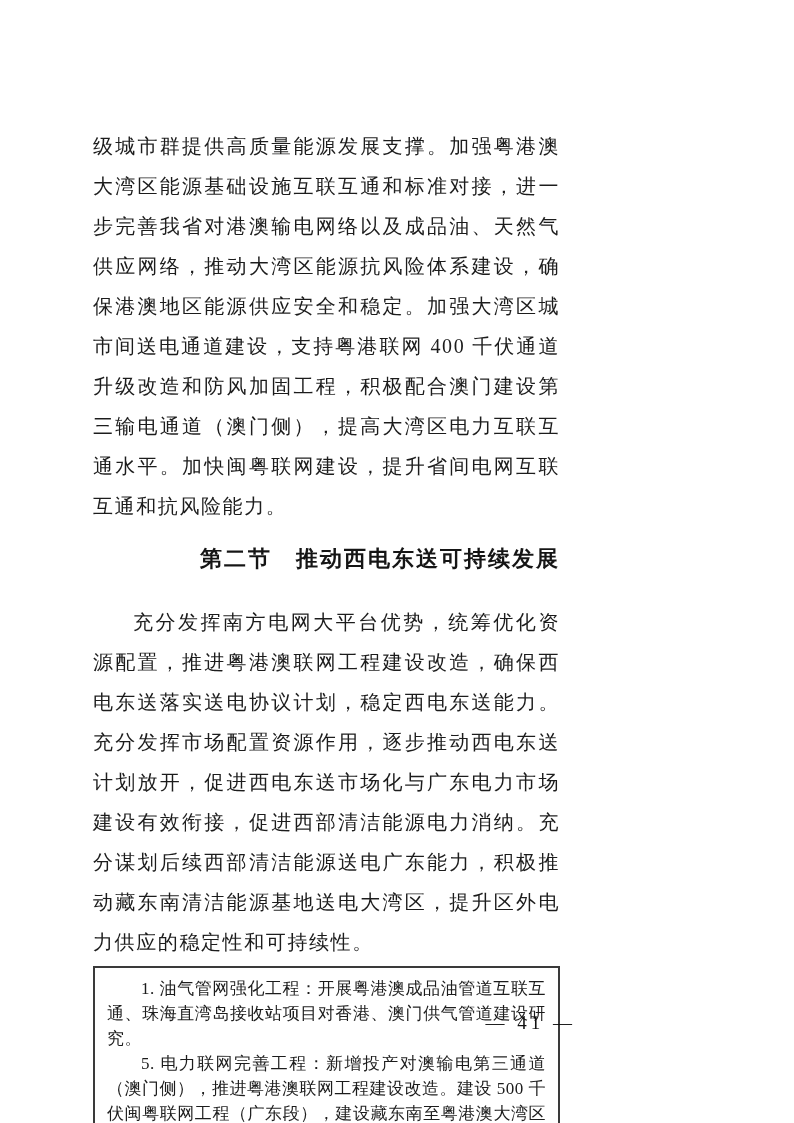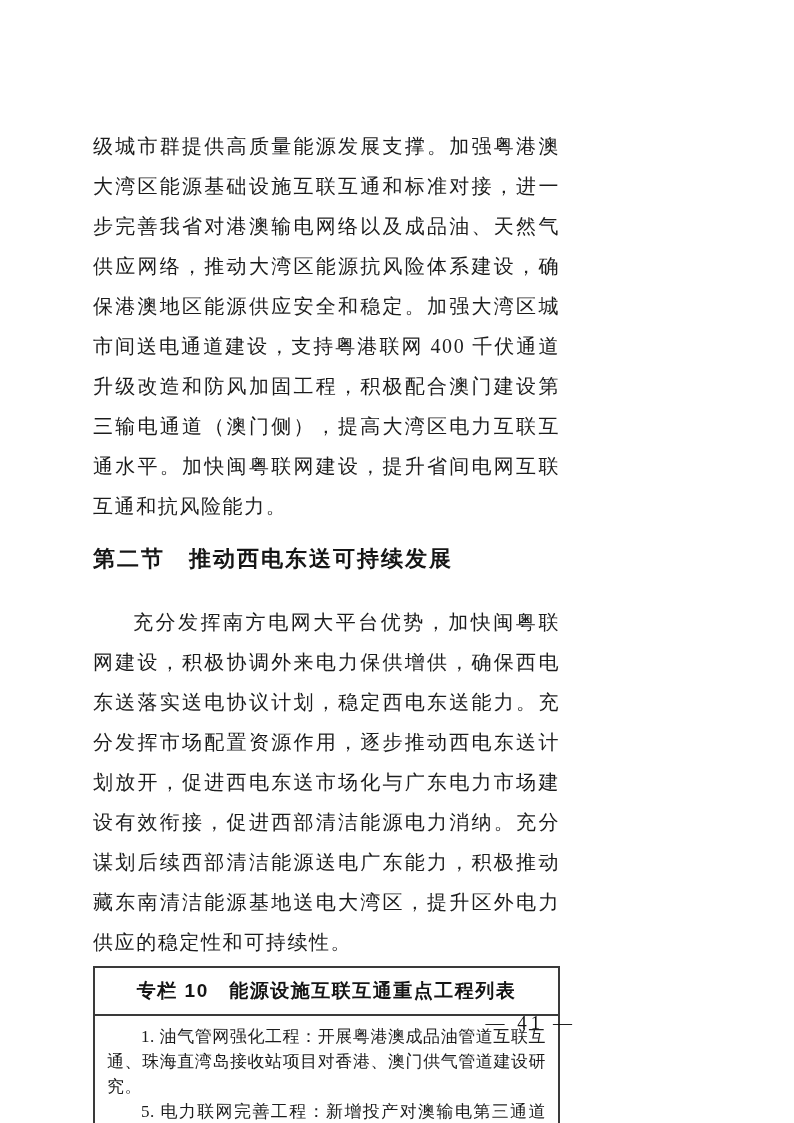--- a/index.html
+++ b/index.html
@@ -30,21 +30,21 @@
     text-align: justify;
   }
   .para.indent {
     text-indent: 2em;
   }
   .heading {
     margin: 16px 0 26px 0;
     font-size: 22px;
     line-height: 34px;
     font-weight: bold;
-    text-align: left;
+    text-align: right;
     letter-spacing: 2px;
     font-family: "Liberation Sans", "DejaVu Sans", sans-serif;
     color: #151515;
   }
   .box {
     margin-top: 4px;
     border: 2px solid #3a3a3a;
   }
   .box-title {
     border-bottom: 2px solid #3a3a3a;
@@ -83,24 +83,23 @@
 </style>
 </head>
 <body>
 
 <div class="page">
 
   <p class="para">级城市群提供高质量能源发展支撑。加强粤港澳大湾区能源基础设施互联互通和标准对接，进一步完善我省对港澳输电网络以及成品油、天然气供应网络，推动大湾区能源抗风险体系建设，确保港澳地区能源供应安全和稳定。加强大湾区城市间送电通道建设，支持粤港联网 400 千伏通道升级改造和防风加固工程，积极配合澳门建设第三输电通道（澳门侧），提高大湾区电力互联互通水平。加快闽粤联网建设，提升省间电网互联互通和抗风险能力。</p>
 
   <h2 class="heading">第二节　推动西电东送可持续发展</h2>
 
-  <p class="para indent">充分发挥南方电网大平台优势，加快闽粤联网建设，积极协调外来电力保供增供，确保西电东送落实送电协议计划，稳定西电东送能力。充分发挥市场配置资源作用，逐步推动西电东送计划放开，促进西电东送市场化与广东电力市场建设有效衔接，促进西部清洁能源电力消纳。充分谋划后续西部清洁能源送电广东能力，积极推动藏东南清洁能源基地送电大湾区，提升区外电力供应的稳定性和可持续性。</p>
+  <p class="para indent">充分发挥南方电网大平台优势，统筹优化资源配置，推进粤港澳联网工程建设改造，确保西电东送落实送电协议计划，稳定西电东送能力。充分发挥市场配置资源作用，逐步推动西电东送计划放开，促进西电东送市场化与广东电力市场建设有效衔接，促进西部清洁能源电力消纳。充分谋划后续西部清洁能源送电广东能力，积极推动藏东南清洁能源基地送电大湾区，提升区外电力供应的稳定性和可持续性。</p>
 
   <div class="box">
-    <div class="box-title">专栏 10　能源设施互联互通重点工程列表</div>
     <div class="box-body">
       <p class="box-item"><span class="item-label">1. 油气管网强化工程：</span><span>开展粤港澳成品油管道互联互通、珠海直湾岛接收站项目对香港、澳门供气管道建设研究。</span></p>
       <p class="box-item"><span class="item-label">5. 电力联网完善工程：</span><span>新增投产对澳输电第三通道（澳门侧），推进粤港澳联网工程建设改造。建设 500 千伏闽粤联网工程（广东段），建设藏东南至粤港澳大湾区±800 千伏特高压直流输电工程及 500 千伏配套工程（广东段）。</span></p>
     </div>
   </div>
 
   <div class="page-number">— 41 —</div>
 
 </div>
 

